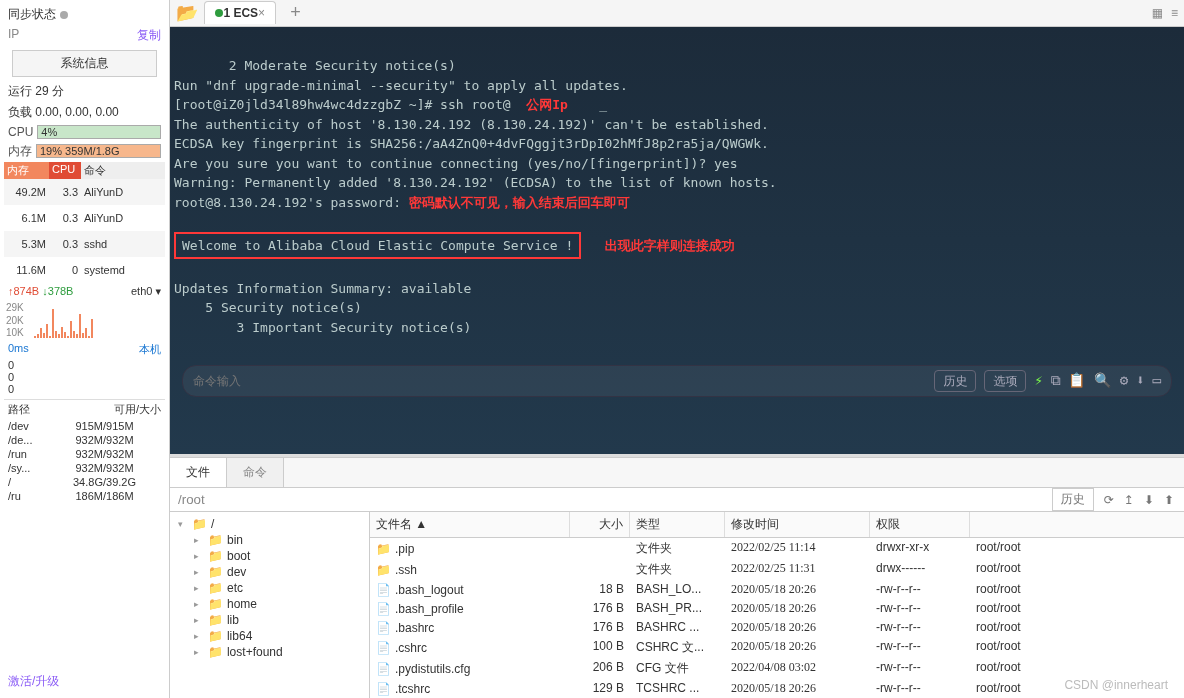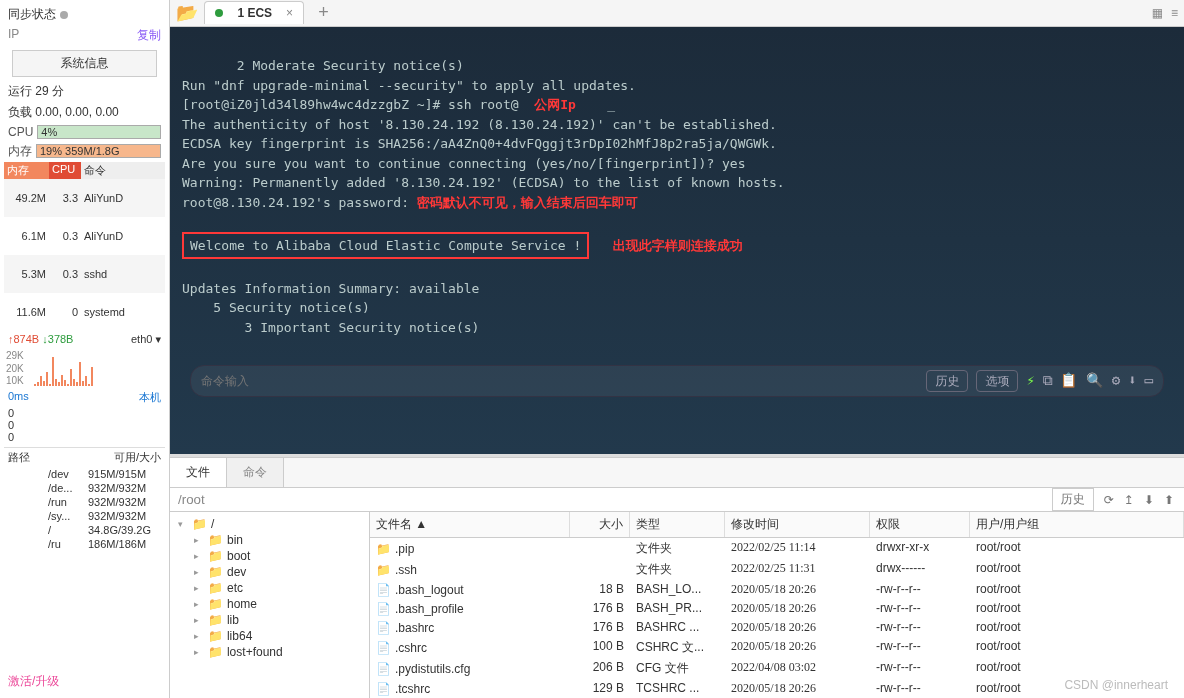--- a/index.html
+++ b/index.html
@@ -14,46 +14,46 @@
 .stat-label { color: #555; }
 .cpu-bar { background: #c8e6c9; color: #333; padding: 0 3px; font-size: 11px; flex:1; border:1px solid #aaa;}
 .mem-bar { background: #f7b78c; color: #333; padding: 0 3px; font-size: 11px; flex:1;border:1px solid #aaa; }
 .swap-bar { background:#eee;color:#555;padding:0 3px;font-size:11px;flex:1;border:1px solid #aaa;}
 .proc-hdr { display: flex; font-size: 11px; }
 .proc-hdr div { padding: 1px 3px; }
 .proc-hdr .mem { background:#f2875e; color:#fff; width:45px; }
 .proc-hdr .cpu { background:#e04c35; color:#fff; width:32px; }
 .proc-hdr .cmd { background:#eee; flex:1; }
 .proc-row { display:flex; font-size:11px; }
-.proc-row div { padding:13px 3px; }
+.proc-row div { padding:7px 3px; }
 .proc-row .mem { width:45px; text-align:right; }
 .proc-row .cpu { width:32px; text-align:right; }
 .proc-row .cmd { flex:1; overflow:hidden; white-space:nowrap; }
 .proc-row:nth-child(odd){background:#f5f5f5;}
 .net-row { font-size:11px; padding:2px 4px; }
 .net-up { color:#e04c35; }
 .net-down { color:#2e9c3e; }
 .chart-line { height:40px; position:relative; padding:2px 4px; font-size:10px; color:#888;}
 .chart-labels { position:absolute; left:2px; display:flex; flex-direction:column; justify-content:space-between; height:36px; }
 .chart-bars { position:absolute; left:30px; right:4px; bottom:2px; height:36px; display:flex; align-items:flex-end; gap:1px; }
 .chart-bars div { width:2px; background:#f2875e; }
 .ms-row { color:#1976d2; padding:2px 4px; font-size:11px; display:flex; justify-content:space-between;}
 .disk-hdr { display:flex; font-size:11px; padding:2px 4px; border-top:1px solid #ddd; margin-top:4px;}
 .disk-row { display:flex; font-size:11px; padding:1px 4px; }
 .disk-row .p { width:40px; }
-.disk-row .s { flex:1; text-align:left; }
-.activate { padding:4px; font-size:12px; color:#ec4899;}
+.disk-row .s { flex:1; text-align:center; }
+.activate { padding:4px; font-size:12px; color:#8b5cf6;}
 .tabbar { display:flex; align-items:center; background:#f5f5f5; border-bottom:1px solid #ccc; height:34px; padding:0 6px; gap:6px;}
 .folder-btn { color:#1976d2; font-size:18px; cursor:pointer; }
-.tab { display:flex; align-items:center; gap:14px; background:#fff; border:1px solid #ccc; border-bottom:none; padding:4px 10px; border-radius:4px 4px 0 0;}
+.tab { display:flex; align-items:center; gap:0; background:#fff; border:1px solid #ccc; border-bottom:none; padding:4px 10px; border-radius:4px 4px 0 0;}
 .tab .dot { width:8px; height:8px; background:#2e9c3e; border-radius:50%; }
 .tab .close { color:#888; cursor:pointer; }
 .plus { font-size:18px; color:#888; cursor:pointer; padding:0 8px;}
 .tabbar-right { margin-left:auto; display:flex; gap:8px; color:#888; }
-.terminal { flex:0 0 340px; background:linear-gradient(#1c2b3a,#22394c); color:#bcc; font-family:Menlo,Consolas,monospace; font-size:13px; padding:10px 12px; position:relative; white-space:pre; line-height:1.5;}
+.terminal { flex:0 0 340px; background:linear-gradient(#1c2b3a,#22394c); color:#bcc; font-family:Menlo,Consolas,monospace; font-size:13px; padding:10px 4px; position:relative; white-space:pre; line-height:1.5;}
 .terminal .ann { color:#ff3838; font-weight:bold; }
 .terminal .box { border:2px solid #ff3838; padding:2px 6px; display:inline-block; }
 .cmd-input-wrap { display:flex; align-items:center; margin:8px; background:rgba(255,255,255,0.06); border:1px solid #334; border-radius:14px; padding:4px 10px; gap:8px;}
 .cmd-input-wrap input { flex:1; background:transparent; border:none; outline:none; color:#aaa; font-size:12px;}
 .cmd-btns { display:flex; gap:8px; align-items:center; }
 .pill-btn { border:1px solid #667; color:#aab; padding:1px 8px; border-radius:4px; cursor:pointer; font-size:12px; }
 .icon-btn { color:#aab; cursor:pointer; font-size:14px; }
 .green-icon { color:#7cff4a; }
 .splitter { height:4px; background:#ddd; cursor:row-resize; }
 .bottom-panel { flex:1; display:flex; flex-direction:column; border-top:1px solid #ccc; }
@@ -178,21 +178,21 @@
     </div>
   <div id="zeros">
       <div style="padding:0 4px;font-size:11px;">0</div>
       <div style="padding:0 4px;font-size:11px;">0</div>
       <div style="padding:0 4px;font-size:11px;">0</div>
     </div>
   <div class="disk-hdr">
       <span style="width:40px;">路径</span>
       <span style="flex:1;text-align:right;">可用/大小</span>
     </div>
-  <div id="disk-list" style="flex:1;overflow:hidden;margin-left:40px;">
+  <div id="disk-list" style="flex:1;overflow:hidden;">
       <div class="disk-row">
         <span class="p">/dev</span>
         <span class="s">915M/915M</span>
       </div>
       <div class="disk-row">
         <span class="p">/de...</span>
         <span class="s">932M/932M</span>
       </div>
       <div class="disk-row">
         <span class="p">/run</span>
@@ -325,21 +325,20 @@
             <span>lost+found</span>
           </div>
         </div>
       <div class="file-table">
         <div class="ft-hdr">
           <div class="col-name">文件名 ▲</div>
           <div class="col-size">大小</div>
           <div class="col-type">类型</div>
           <div class="col-time">修改时间</div>
           <div class="col-perm">权限</div>
-          <div class="col-user">用户/用户组</div>
         </div>
         <div id="file-rows">
             <div class="ft-row">
               <div class="col-name"><span class="fld-icon">📁</span>.pip</div>
               <div class="col-size"></div>
               <div class="col-type">文件夹</div>
               <div class="col-time">2022/02/25 11:14</div>
               <div class="col-perm">drwxr-xr-x</div>
               <div class="col-user">root/root</div>
             </div>

